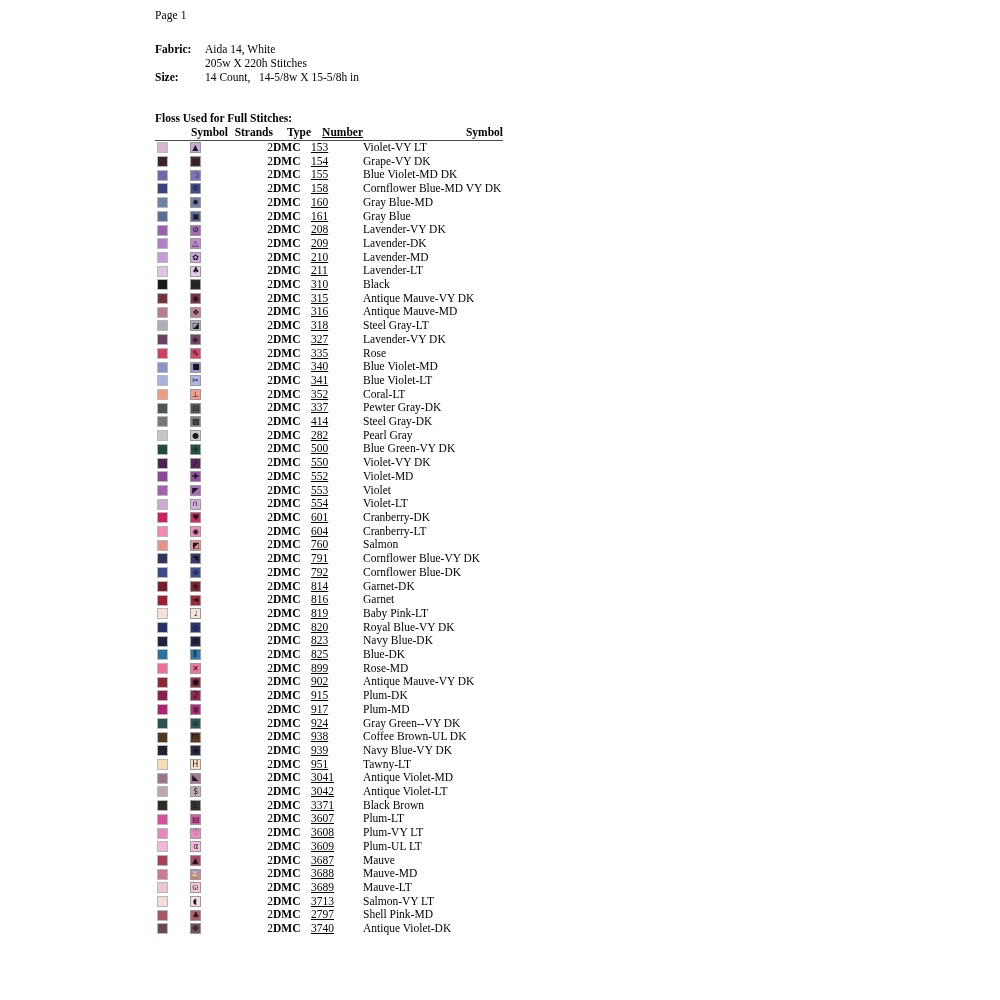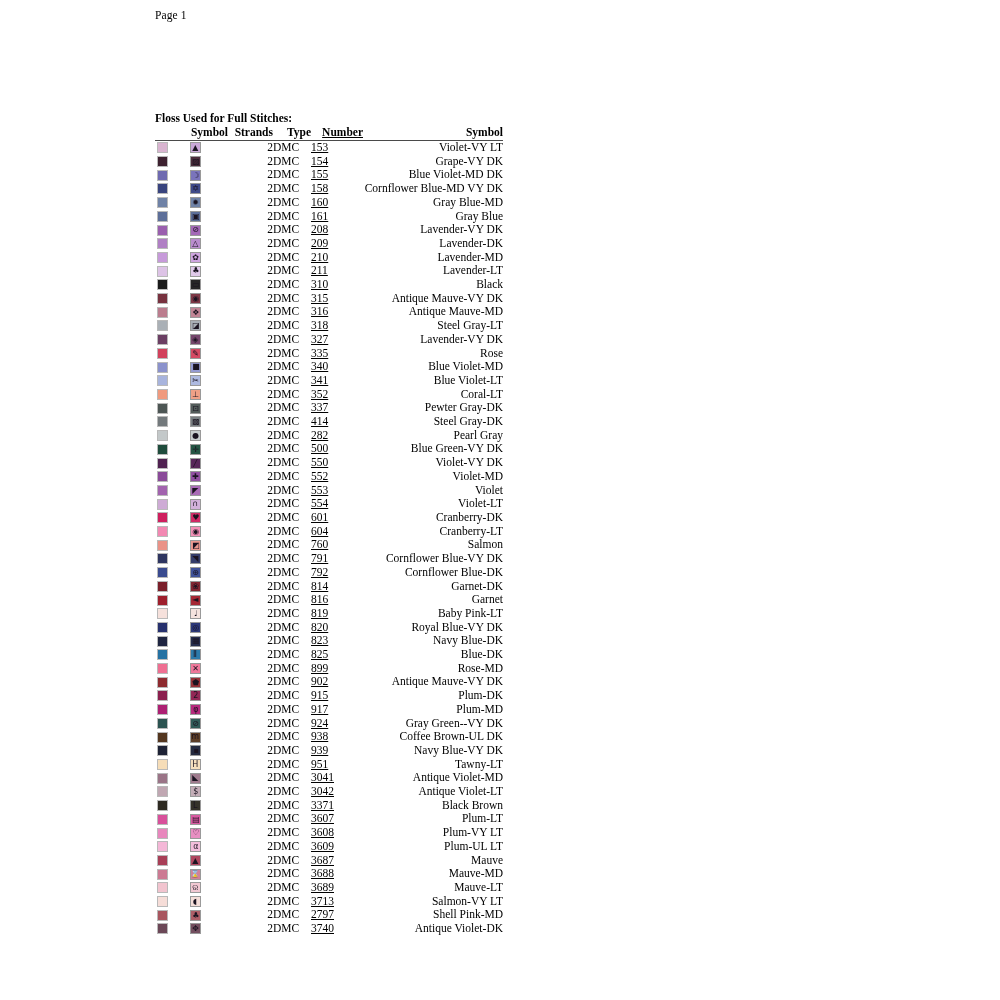--- a/index.html
+++ b/index.html
@@ -107,23 +107,23 @@
   table.floss tbody td {
     padding: 0;
     height: 13.7px;
     line-height: 13.7px;
     vertical-align: middle;
     font-size: 11.5px;
     white-space: nowrap;
   }
 
   td.c-strands { text-align: right; padding-right: 13px; }
-  td.c-type { text-align: left; padding-left: 1px; }
+  td.c-type { text-align: left; padding-left: 1px; font-weight: bold; }
   td.c-number { text-align: left; padding-left: 2px; }
-  td.c-color { text-align: right; padding-left: 1px; }
+  td.c-color { text-align: left; padding-left: 1px; }
 
   
   .chip {
     width: 11px;
     height: 11px;
     border: 1px solid #b9b9b9;
     box-sizing: border-box;
     display: block;
     margin-left: 2px;
   }
@@ -154,20 +154,34 @@
     display: block;
   }
 </style>
 </head>
 <body>
 
 <div id="page">
 
   <div class="page-label">Page 1</div>
 
+  <div class="specs">
+    <div class="specs-row">
+      <div class="specs-key">Fabric:</div>
+      <div class="specs-val">Aida 14, White</div>
+    </div>
+    <div class="specs-row">
+      <div class="specs-key"></div>
+      <div class="specs-val">205w X 220h Stitches</div>
+    </div>
+    <div class="specs-row">
+      <div class="specs-key">Size:</div>
+      <div class="specs-val">14 Count,   14-5/8w X 15-5/8h in</div>
+    </div>
+  </div>
 
   <div class="floss-title">Floss Used for Full Stitches:</div>
 
   <div class="table-wrap">
     <table class="floss">
       <thead>
         <tr>
           <th class="c-swatch"></th>
           <th class="c-symbol">Symbol</th>
           <th class="c-strands">Strands</th>

